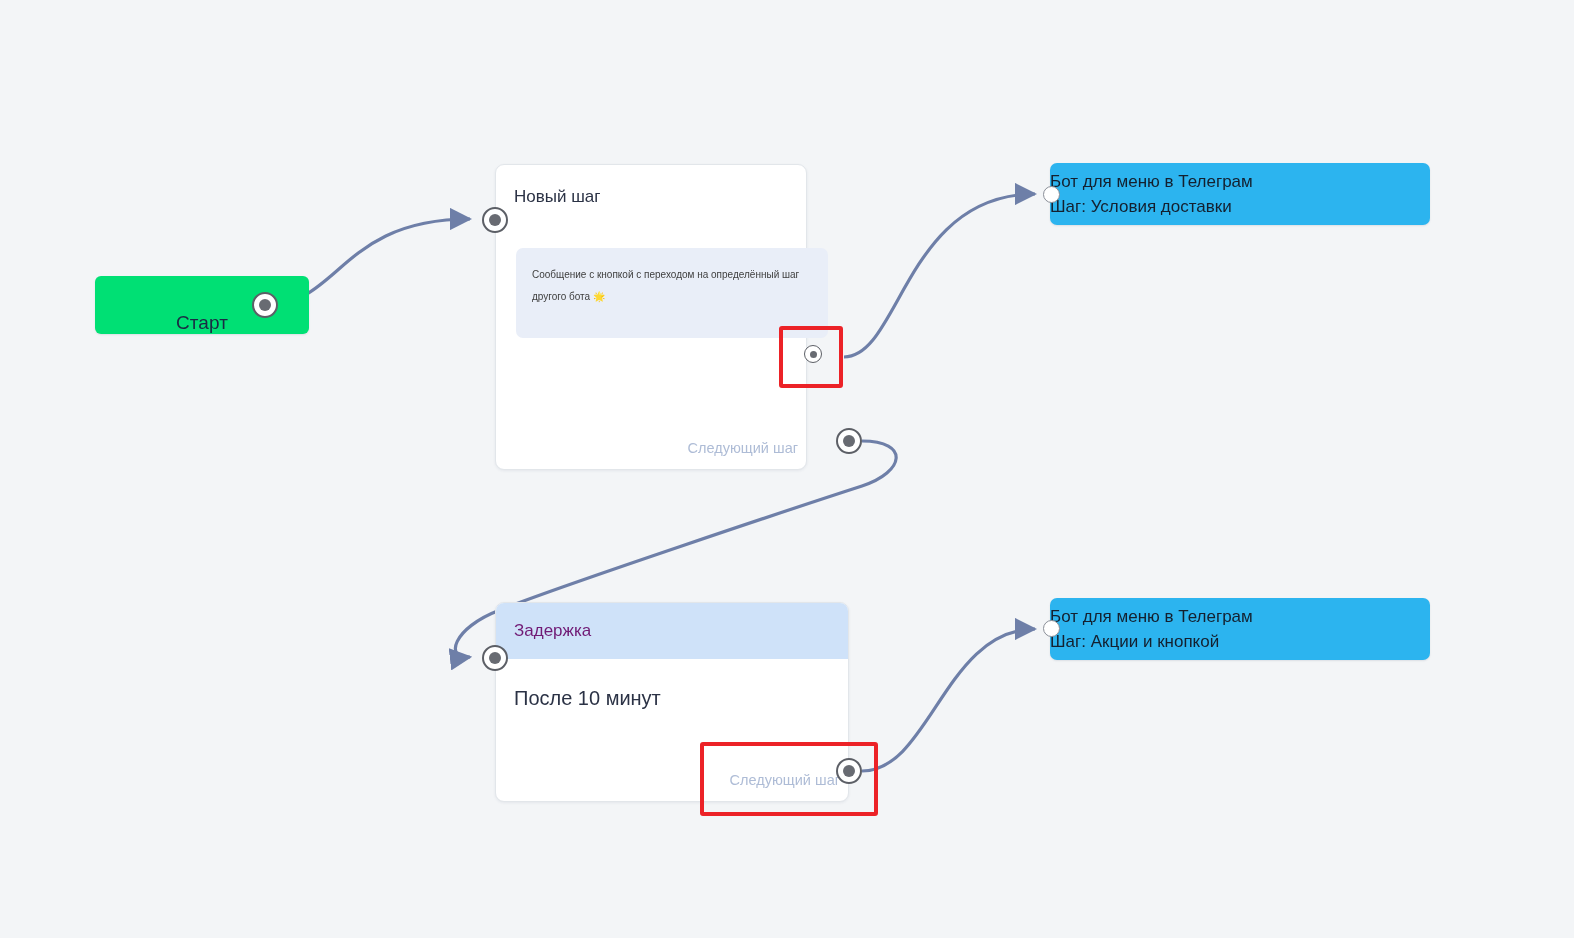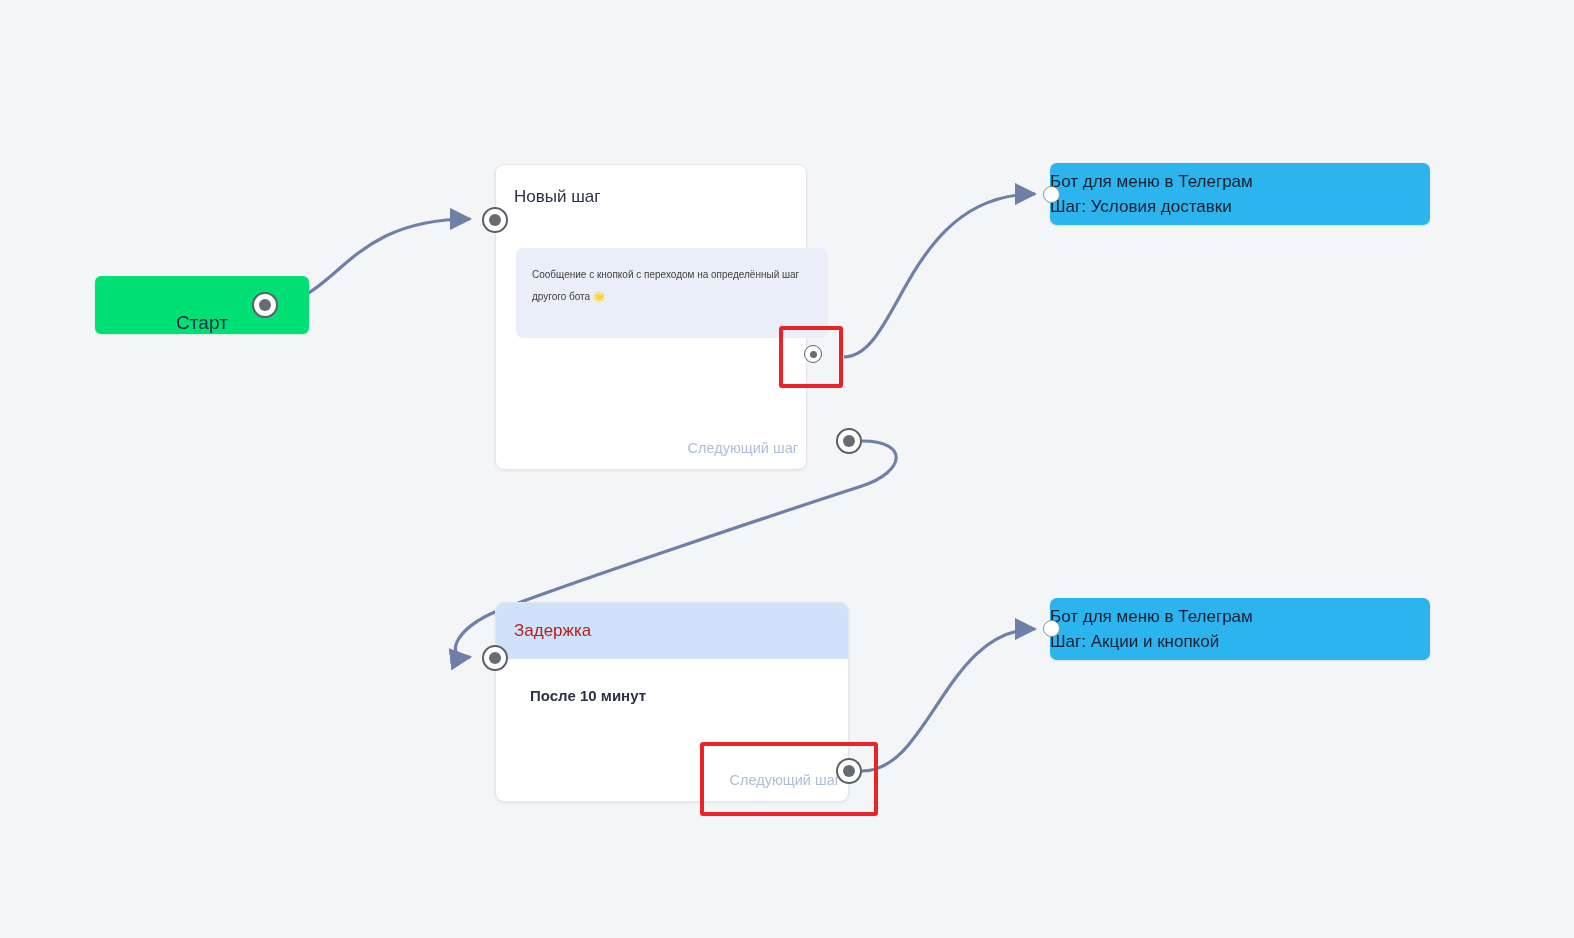--- a/index.html
+++ b/index.html
@@ -126,30 +126,29 @@
     right: 0;
     height: 56px;
     background: #cfe2f9;
     display: flex;
     align-items: center;
     padding-left: 18px;
     box-sizing: border-box;
   }
   .delay-header .label {
     font-size: 17px;
-    color: #b91c1c;
+    color: #701a75;
   }
   .delay-body {
     position: absolute;
     left: 18px;
     top: 84px;
-    font-size: 15px;
-    font-weight: bold;
+    font-size: 20px;
+    font-weight: normal;
     color: #2b3245;
-    margin-left: 16px;
   }
 
   
   .bot-node {
     width: 380px;
     height: 62px;
     background: #2cb4ef;
     border-radius: 7px;
     display: flex;
     flex-direction: column;

